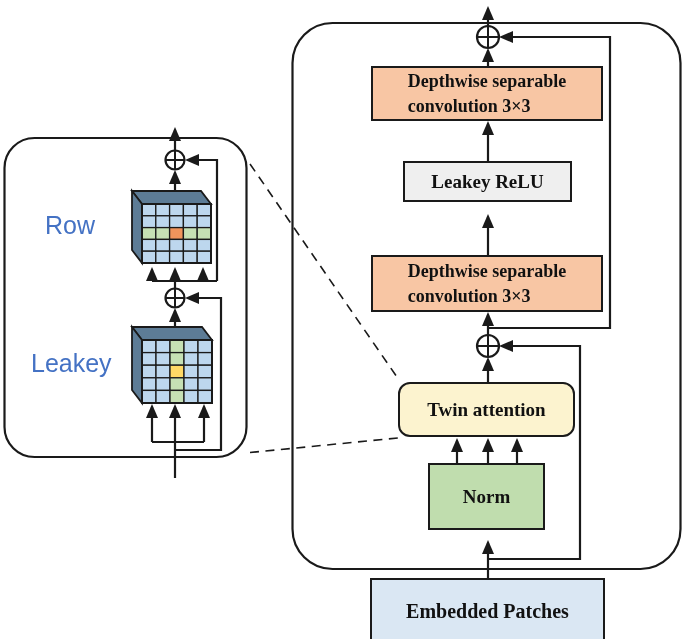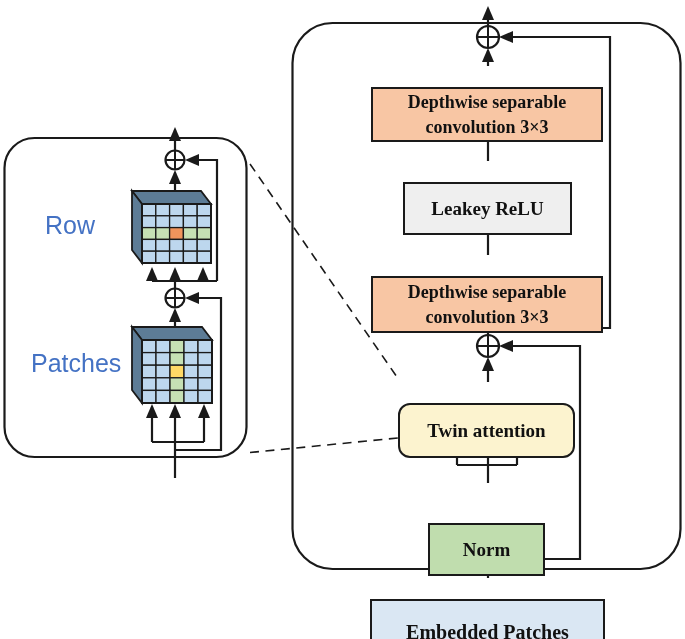--- a/index.html
+++ b/index.html
@@ -13,22 +13,22 @@
   .dash{stroke:var(--line,#1a1a1a);stroke-width:1.6;fill:none;stroke-dasharray:9 6.5;}
   .sum{fill:#fff;stroke:var(--line,#1a1a1a);stroke-width:2.2;}
   .cube-face{fill:var(--cube-face,#5d7c96);stroke:#1a1a1a;stroke-width:1.8;}
   .cell{stroke:#1a1a1a;stroke-width:1.3;}
   .cell-base{fill:var(--cell-blue,#bdd7ee);}
   .cell-band{fill:var(--cell-green,#c6e0b4);}
   .cell-center-orange{fill:var(--cell-orange,#f0945c);}
   .cell-center-yellow{fill:var(--cell-yellow,#ffd966);}
   .cube-outline{fill:none;stroke:#1a1a1a;stroke-width:2;}
   .box{position:absolute;box-sizing:border-box;border:2.4px solid var(--line,#1a1a1a);
-       display:flex;align-items:center;justify-content:center;text-align:center;
-       font-weight:700;color:#111;white-space:pre-line;line-height:1.35;margin-top:21px;}
+       display:flex;align-items:center;justify-content:center;
+       font-weight:700;color:#111;white-space:pre-line;line-height:1.35;}
   .conv{background:var(--conv-box,#f8c6a4);font-size:18px;}
   .relu{background:var(--relu-box,#efefef);font-size:19px;}
   .twin{background:var(--attention-box,#fcf3cf);font-size:19px;}
   .norm{background:var(--norm-box,#c0ddae);font-size:19px;}
   .embed{background:var(--embed-box,#dae7f3);font-size:20px;}
   .side-label{position:absolute;font-family:"Liberation Sans","DejaVu Sans",sans-serif;
        font-size:25px;color:var(--label-blue,#4472c4);font-weight:400;}
 </style>
 </head>
 <body>
@@ -156,22 +156,22 @@
         <rect x="156" y="390.4" width="14" height="12.6" class="cell cell-base"></rect>
         <rect x="170" y="390.4" width="14" height="12.6" class="cell cell-band"></rect>
         <rect x="184" y="390.4" width="14" height="12.6" class="cell cell-base"></rect>
         <rect x="198" y="390.4" width="14" height="12.6" class="cell cell-base"></rect>
         <rect x="142" y="340" width="70" height="63" class="cube-outline"></rect>
       </g>
   </svg>
 
   <div class="box conv" style="left:371px;top:66px;width:232px;height:55px;">Depthwise separable
 convolution 3×3</div>
-  <div class="box relu" style="left:403px;top:161px;width:169px;height:53px;">Leakey ReLU</div>
+  <div class="box relu" style="left:403px;top:161px;width:169px;height:41px;">Leakey ReLU</div>
   <div class="box conv" style="left:371px;top:255px;width:232px;height:57px;">Depthwise separable
 convolution 3×3</div>
   <div class="box twin" style="left:398px;top:382px;width:177px;height:55px;border-radius:12px;">Twin attention</div>
-  <div class="box norm" style="left:428px;top:502px;width:117px;height:53px;">Norm</div>
+  <div class="box norm" style="left:428px;top:463px;width:117px;height:67px;">Norm</div>
   <div class="box embed" style="left:370px;top:578px;width:235px;height:66px;">Embedded Patches</div>
 
   <div class="side-label" style="left:45px;top:211px;">Row</div>
-  <div class="side-label" style="left:31px;top:349px;">Patches</div>
+  <div class="side-label" style="left:31px;top:349px;">Leakey</div>
 </div>
 
 </body></html>

